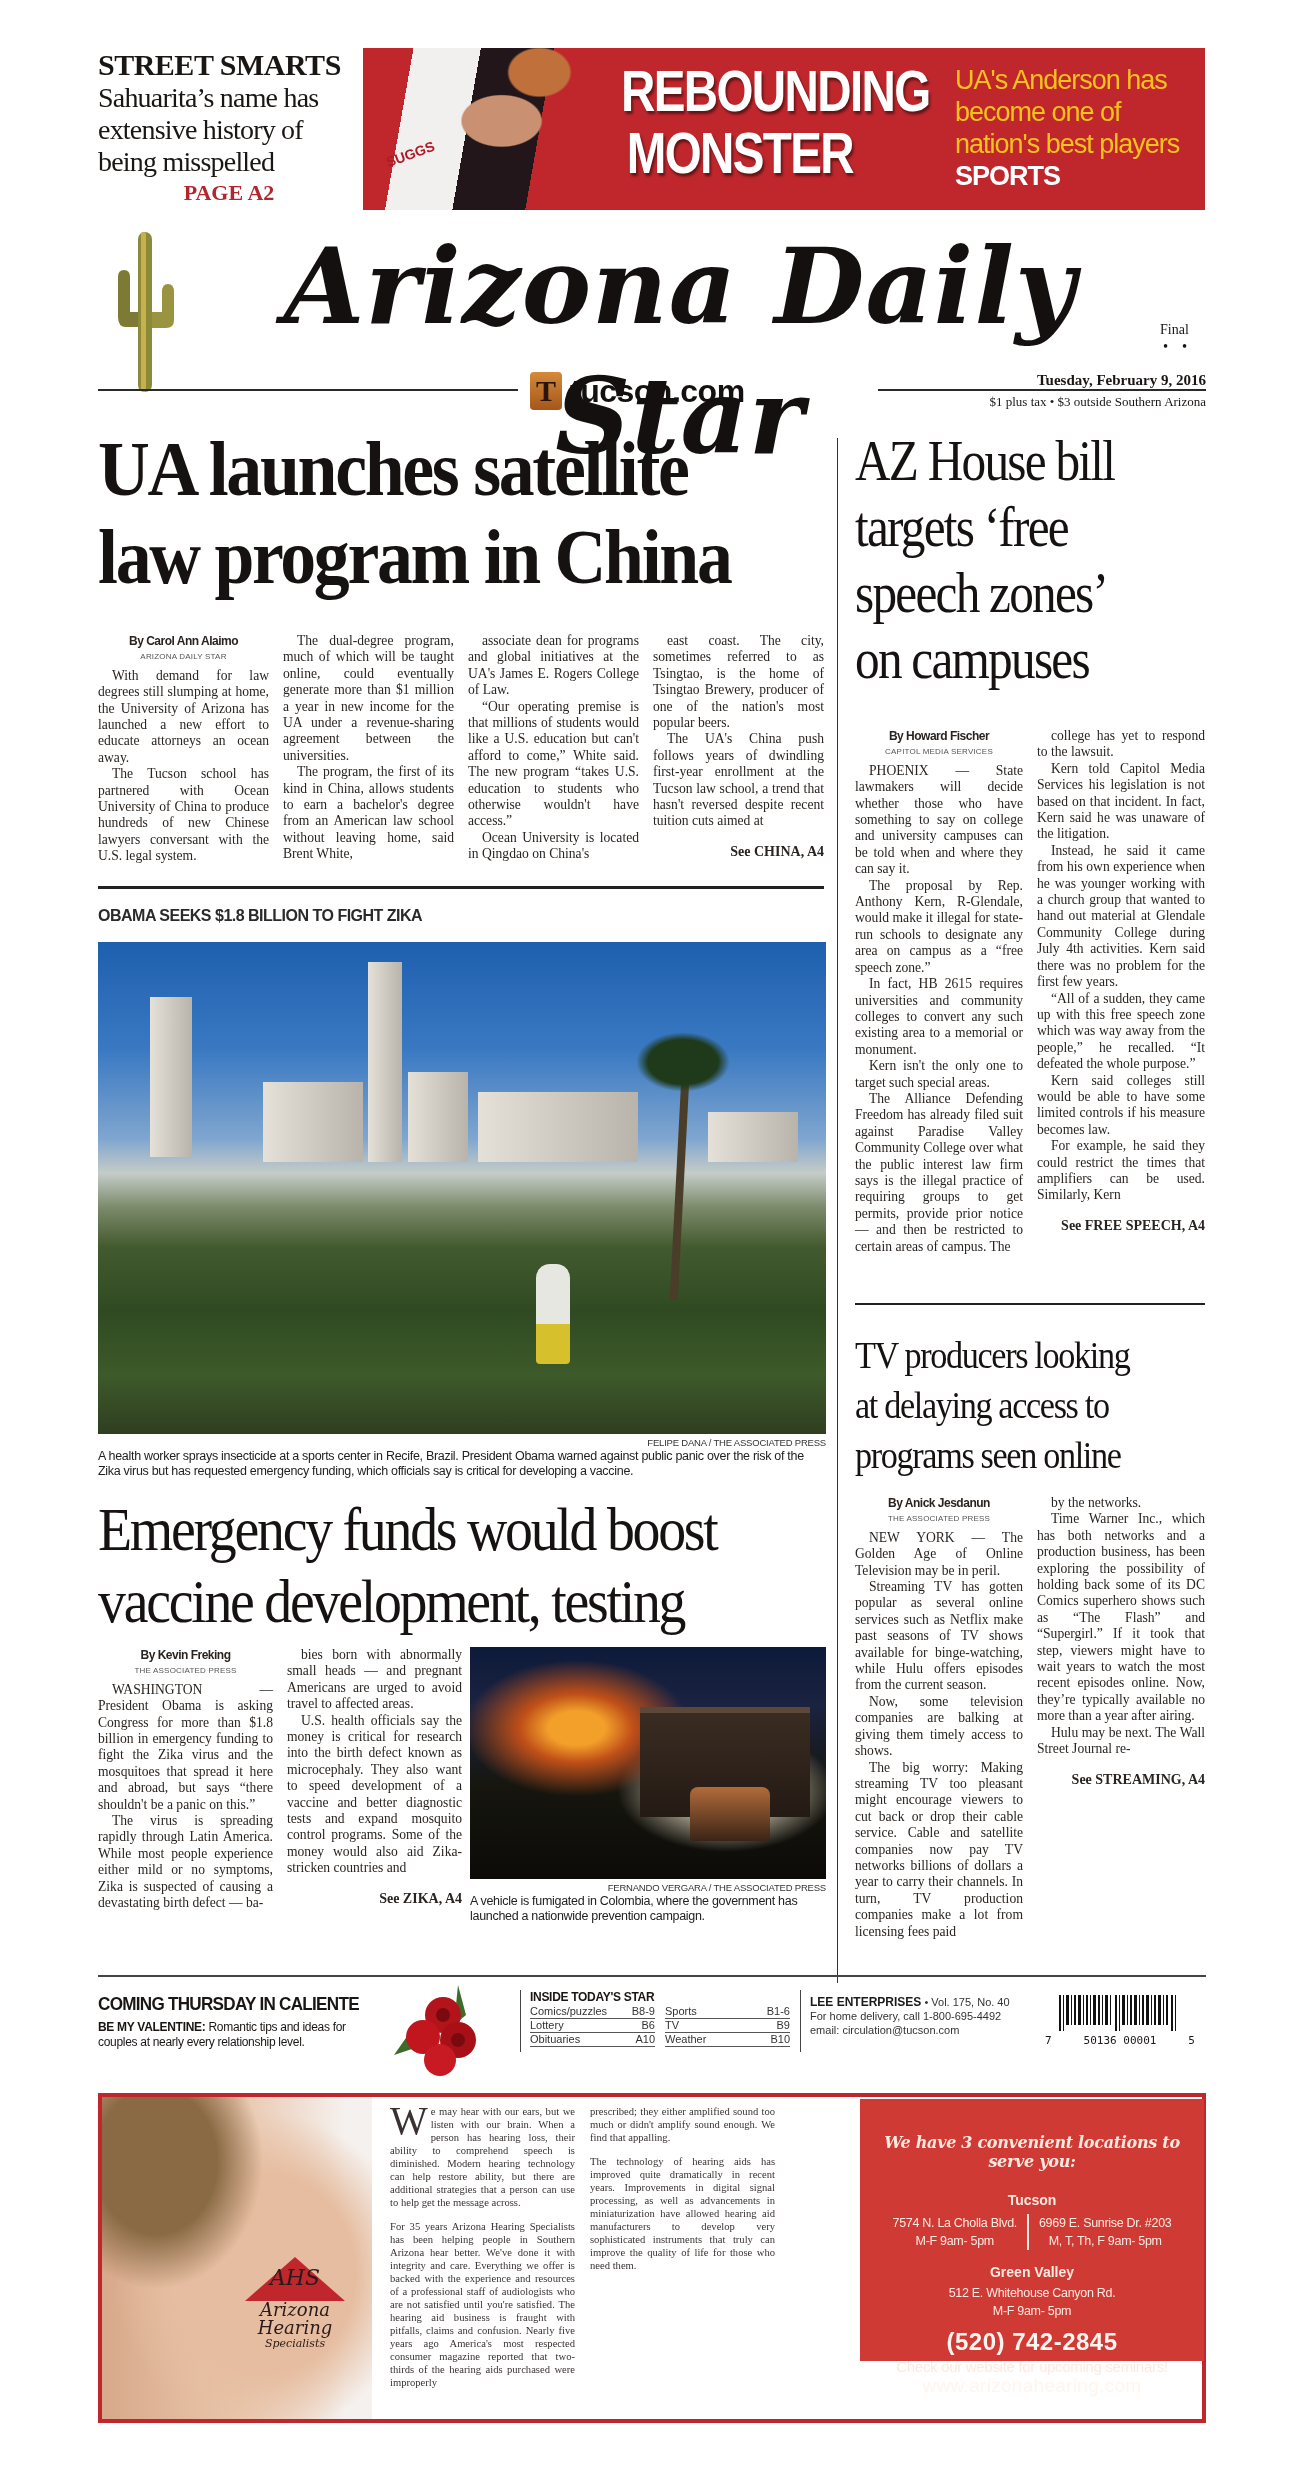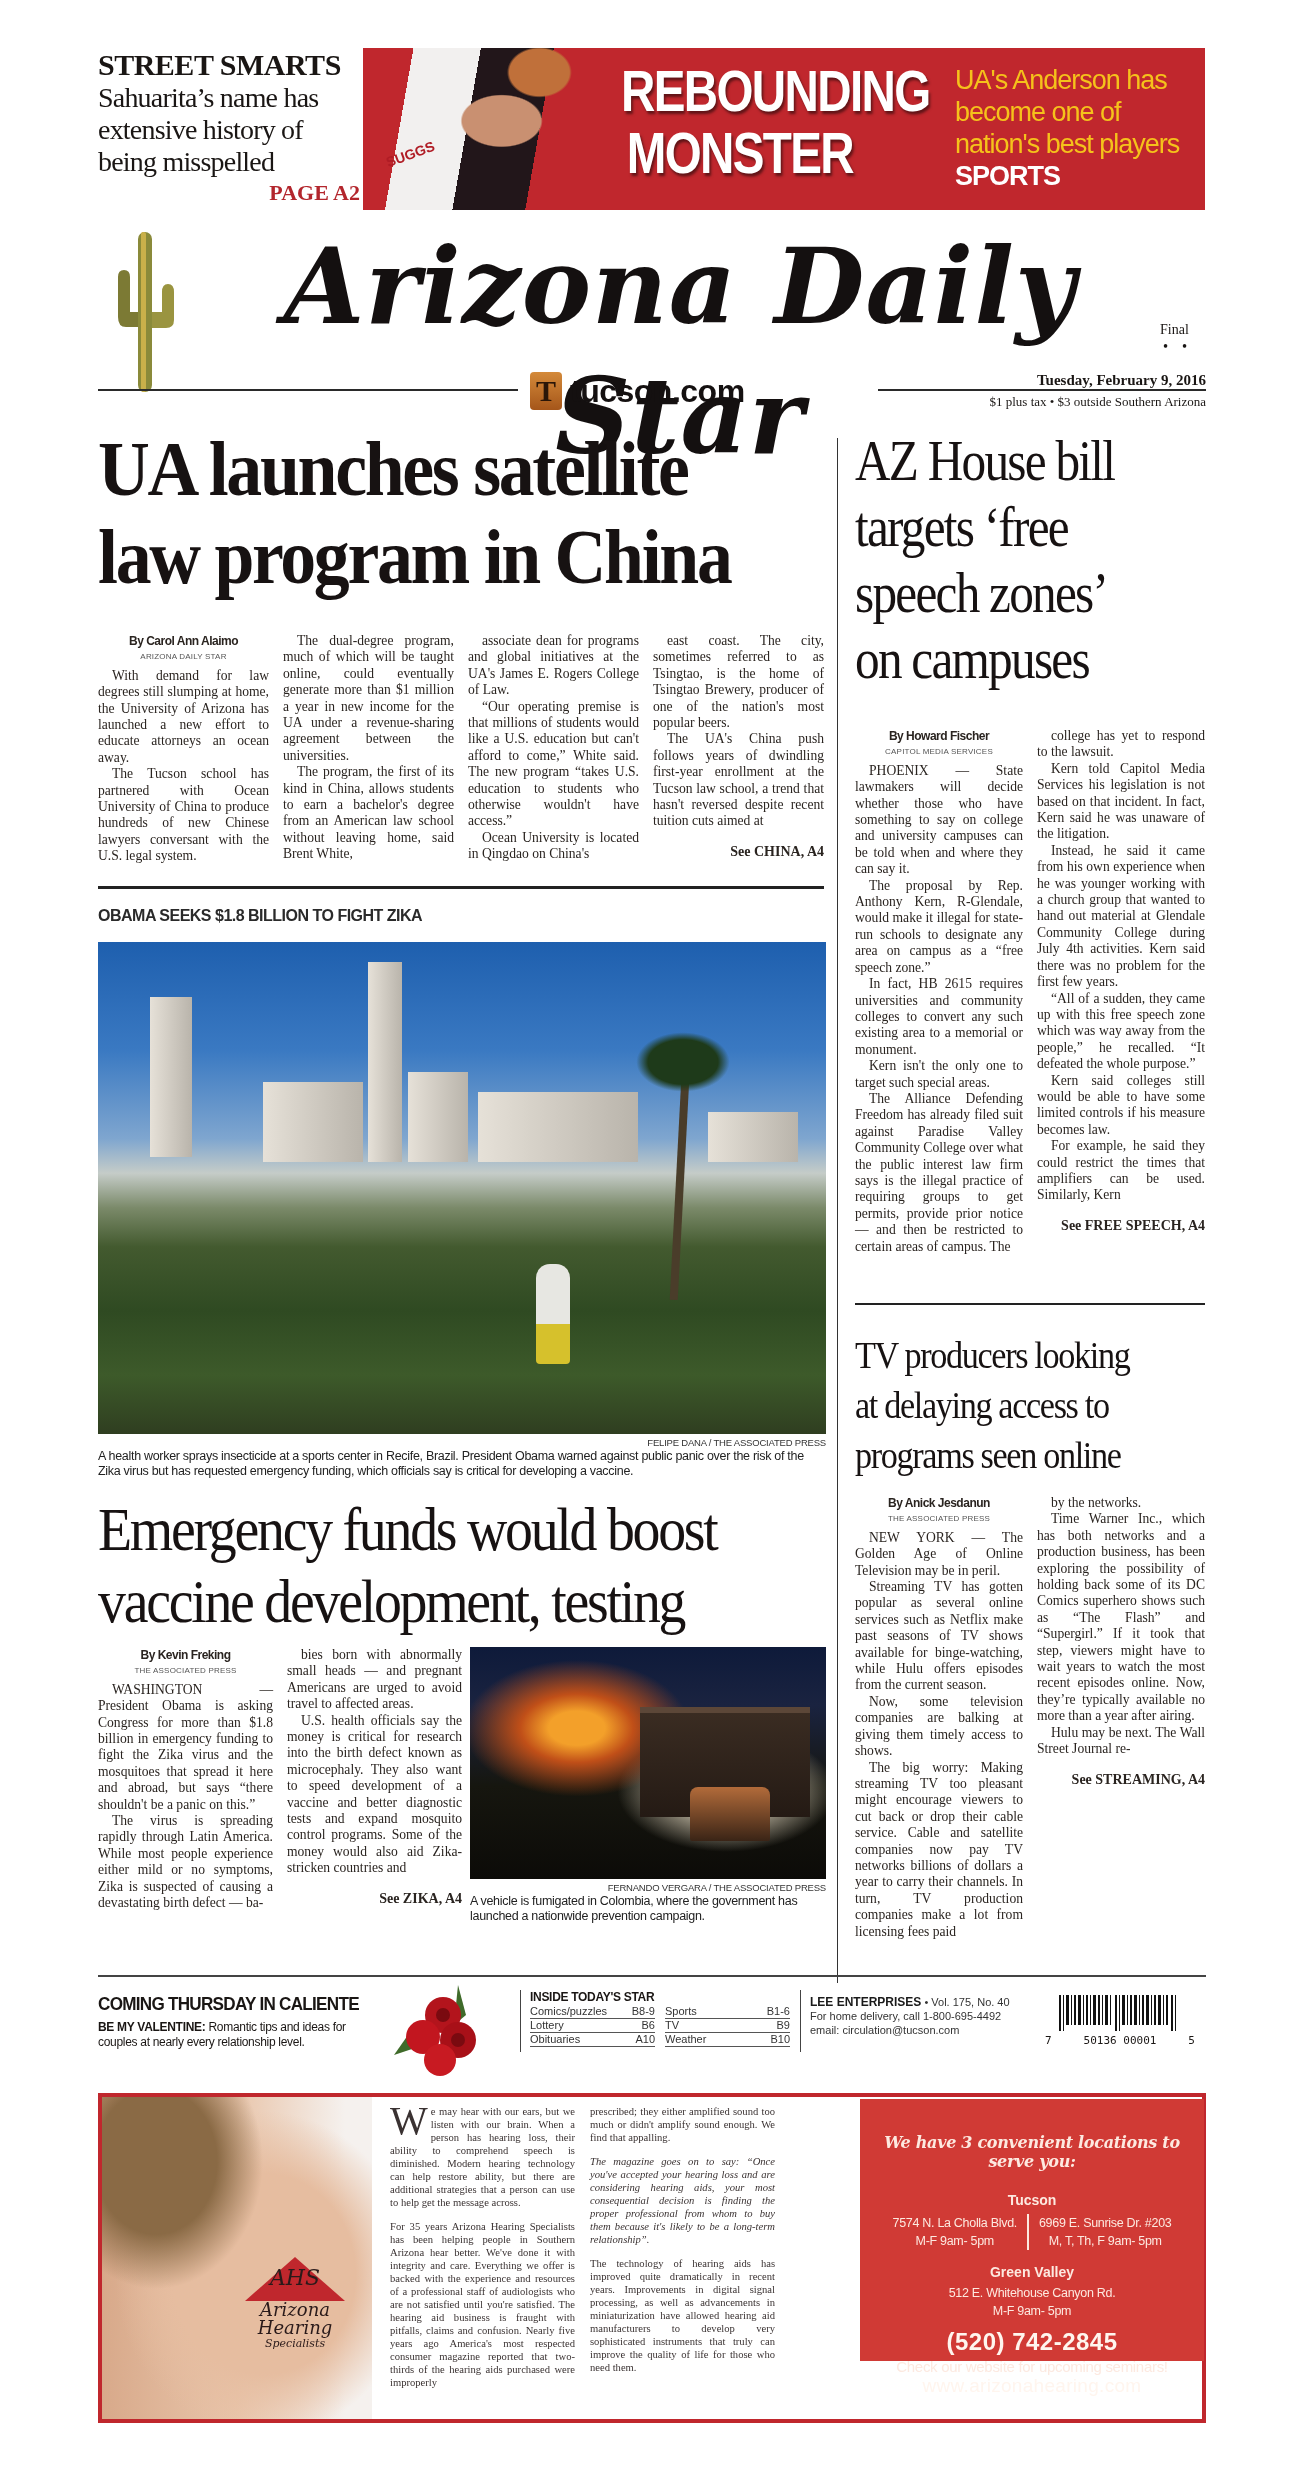--- a/index.html
+++ b/index.html
@@ -4,21 +4,21 @@
 <style>
   * { box-sizing: border-box; margin: 0; padding: 0; }
   html, body { width: 1301px; height: 2491px; background: #ffffff; overflow: hidden; }
   body { position: relative; font-family: "DejaVu Serif", serif; color: #1a1614; }
   .abs { position: absolute; }
 
   
   .teaser-left { left: 98px; top: 48px; width: 262px; }
   .teaser-kicker { font-family: "Liberation Serif", serif; font-weight: bold; font-size: 30px; letter-spacing: -0.5px; line-height: 34px; }
   .teaser-text { font-family: "Liberation Serif", serif; font-size: 28px; line-height: 32px; letter-spacing: -0.8px; }
-  .teaser-page { font-family: "Liberation Serif", serif; font-weight: bold; color: #b3262d; font-size: 22px; text-align: right; margin-top: 2px; }
+  .teaser-page { font-family: "Liberation Serif", serif; font-weight: bold; color: #b3262d; font-size: 22px; text-align: center; margin-top: 2px; }
 
   .sports-banner { left: 363px; top: 48px; width: 842px; height: 162px; background: #c0272d; overflow: hidden; }
   .sports-photo { position: absolute; left: 0; top: 0; width: 252px; height: 162px;
      background: radial-gradient(ellipse at 70% 15%, #c0703a 0 12%, transparent 13%),
                  radial-gradient(ellipse at 55% 45%, #c99071 0 20%, transparent 21%),
                  linear-gradient(100deg, #c0272d 0 18%, #f2f0ef 18% 42%, #22161a 42% 68%, #c0272d 68%); }
   .sports-jersey { position: absolute; left: 22px; top: 98px; font-family: "Liberation Sans", sans-serif; font-weight: bold; font-size: 14px; color: #b01c25; transform: rotate(-20deg); }
   .sports-headline { position: absolute; left: 258px; top: 12px; width: 290px; font-family: "Liberation Sans", sans-serif; font-weight: bold; color: #fff; font-size: 58px; line-height: 62px; text-align: center; letter-spacing: -2px; text-shadow: 2px 3px 3px rgba(0,0,0,0.5); transform: scaleX(0.82); transform-origin: left top; white-space: nowrap; }
   .sports-sub { position: absolute; left: 592px; top: 16px; width: 245px; font-family: "Liberation Sans", sans-serif; color: #f5c21b; font-size: 27px; line-height: 32px; letter-spacing: -1px; }
   .sports-sub b { color: #fff; }
@@ -399,21 +399,20 @@
       <div class="ad-logo-name">Hearing</div>
       <div class="ad-logo-sub">Specialists</div>
     </div>
   </div>
   <div class="ad-body">
     <p><span class="dropcap">W</span><span>e may hear with our ears, but we listen with our brain. When a person has hearing loss, their ability to comprehend speech is diminished. Modern hearing technology can help restore ability, but there are additional strategies that a person can use to help get the message across.</span></p>
     <p>For 35 years Arizona Hearing Specialists has been helping people in Southern Arizona hear better. We've done it with integrity and care. Everything we offer is backed with the experience and resources of a professional staff of audiologists who are not satisfied until you're satisfied. The hearing aid business is fraught with pitfalls, claims and confusion. Nearly five years ago America's most respected consumer magazine reported that two-thirds of the hearing aids purchased were improperly</p>
   </div>
   <div class="ad-body2">
     <p>prescribed; they either amplified sound too much or didn't amplify sound enough. We find that appalling.</p>
-    <p style="font-style:italic;">The magazine goes on to say: “Once you've accepted your hearing loss and are considering hearing aids, your most consequential decision is finding the proper professional from whom to buy them because it's likely to be a long-term relationship”.</p>
     <p>The technology of hearing aids has improved quite dramatically in recent years. Improvements in digital signal processing, as well as advancements in miniaturization have allowed hearing aid manufacturers to develop very sophisticated instruments that truly can improve the quality of life for those who need them.</p>
   </div>
   <div class="ad-red">
     <div class="ad-red-title">We have 3 convenient locations to serve you:</div>
     <div class="ad-red-city">Tucson</div>
     <div class="ad-red-locs">
       <div>
         <div>7574 N. La Cholla Blvd.</div>
         <div>M-F 9am- 5pm</div>
       </div>

